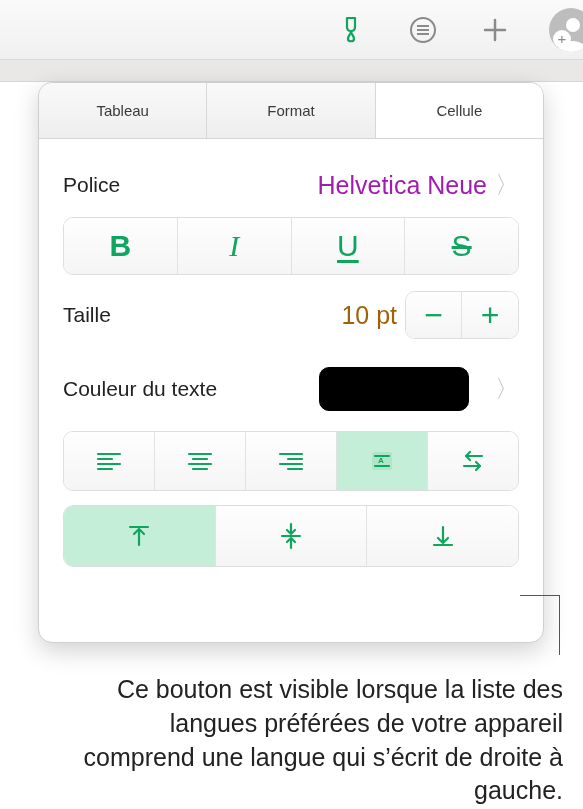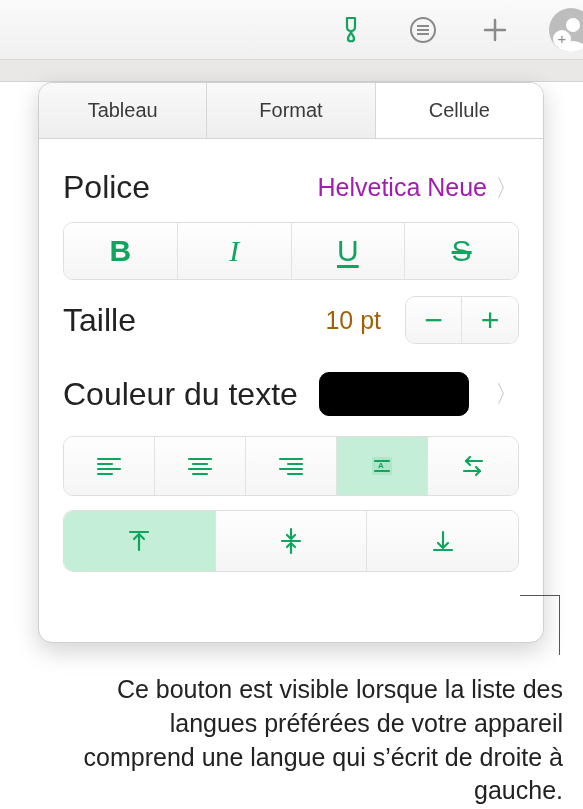--- a/index.html
+++ b/index.html
@@ -67,38 +67,38 @@
   .tabs {
     display: flex;
     height: 56px;
     background: linear-gradient(#f9f9f9,#eeeeee);
     border-bottom: 1px solid #d5d5d5;
     border-radius: 14px 14px 0 0;
   }
   .tabs .tab {
     flex: 1;
     display: flex; align-items:center; justify-content:center;
-    font-size: 20px;
+    font-size: 15px;
     color: #3a3a3a;
     border-right: 1px solid #d7d7d7;
     cursor: pointer;
   }
   .tabs .tab:last-child { border-right:none; }
   .tabs .tab.active {
     background: #fff;
     border-radius: 0;
   }
 
   .panel-body { padding: 14px 24px 0 24px; }
 
   .row {
     display:flex; align-items:center; justify-content:space-between;
     padding: 16px 0;
   }
-  .label { font-size: 32px; color:#222; }
+  .label { font-size: 21px; color:#222; }
   .value-green { font-size: 25px; color:#a21caf; }
   .chev {
     color:#c4c4c4; font-size:24px; margin-left:8px; font-weight:300;
   }
   .row-right{display:flex; align-items:center;}
 
   .seg4 {
     display:flex; gap:0;
     height:58px;
     border:1px solid #dedede;
@@ -115,21 +115,21 @@
   }
   .seg4 .segbtn:last-child{border-right:none;}
   .bold{font-weight:700;}
   .italic{font-style:italic; font-family: Georgia, 'Times New Roman', serif; font-size:32px;}
   .uline{ text-decoration: underline; text-underline-offset:4px;}
   .strike{ text-decoration: line-through; text-decoration-thickness: 3px;}
 
   .size-row{
     display:flex; align-items:center;
     padding: 16px 0 14px 0;
-    gap: 16px;
+    gap: 0;
   }
   .size-row .label{flex:1;}
   .size-val{font-size:25px; color:#a16207; padding-right:8px;}
   .stepper{
     display:flex; height:48px;
     border:1px solid #dedede; border-radius:10px; overflow:hidden;
   }
   .stepper .stepbtn{
     width:56px;
     display:flex;align-items:center;justify-content:center;

